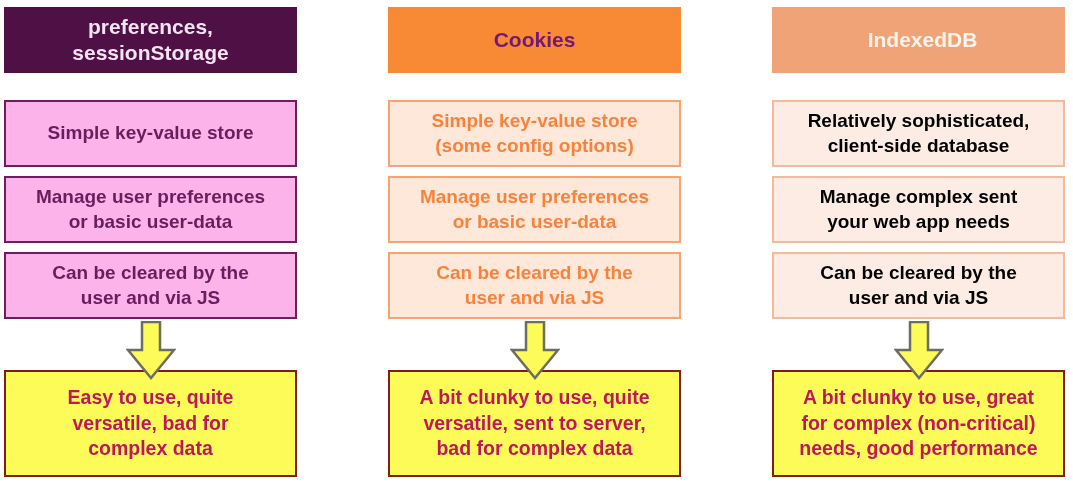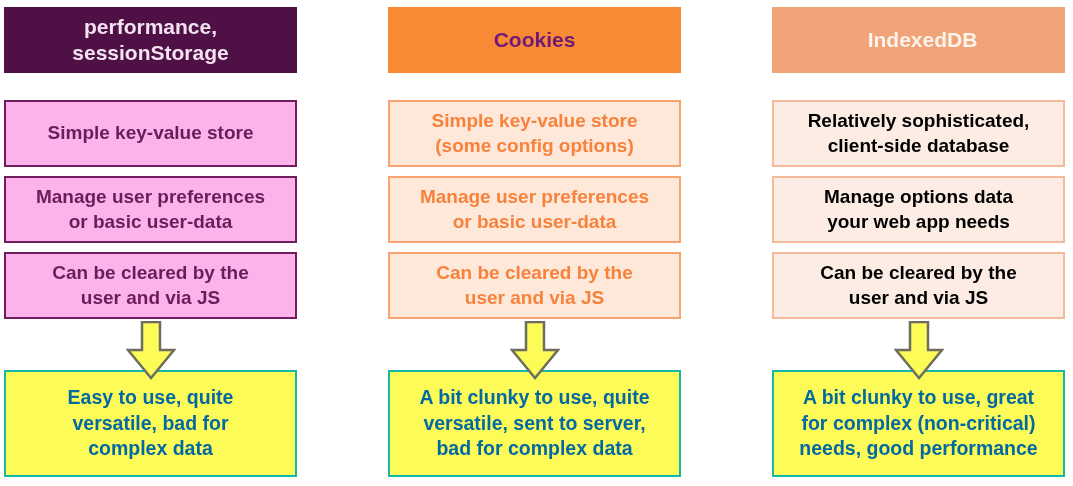--- a/index.html
+++ b/index.html
@@ -43,46 +43,46 @@
   .feature.first{margin-top:27px;}
   .arrow-wrap{
     height:51px;
     display:flex;justify-content:center;
     position:relative;
   }
   .arrow-svg{position:relative;top:2px;z-index:2;}
   .summary{
     height:107px;
     background:#fdfb58;
-    border:2px solid #14b8a6;
+    border:2px solid #7f1d1d;
     display:flex;align-items:center;justify-content:center;
     text-align:center;
     font-size:19.5px;font-weight:600;
-    color:#0369a1;
+    color:#be185d;
     line-height:1.32;
     white-space:pre-line;
     box-sizing:border-box;
   }
   
   .c1 .hdr{background:#4e1045;color:#f3e3f1;}
   .c1 .feature{background:#fbb3e9;border-color:#701d60;color:#6a1c5c;}
   
   .c2 .hdr{background:#f88a36;color:#701a75;}
   .c2 .feature{background:#fde8d9;border-color:#f9a470;color:#f8823c;}
   
   .c3 .hdr{background:#f0a376;color:#fdf3ec;padding-left:8px;}
   .c3 .feature{background:#fcece3;border-color:#f3bb9b;color:#000000;}
 </style>
 </head>
 <body>
 
 <div class="canvas">
 
   <div class="column c1">
-    <div class="hdr">performance,
+    <div class="hdr">preferences,
 sessionStorage</div>
     <div class="feature first">Simple key-value store</div>
     <div class="feature">Manage user preferences
 or basic user-data</div>
     <div class="feature">Can be cleared by the
 user and via JS</div>
     <div class="arrow-wrap">
       <svg class="arrow-svg" width="50" height="60" viewBox="0 0 50 60">
         <path d="M16 1 L34 1 L34 29 L48 29 L25 57 L2 29 L16 29 Z" fill="#fdfb58" stroke="#6e6e60" stroke-width="2.5" stroke-linejoin="miter"></path>
       </svg>
@@ -107,21 +107,21 @@
     </div>
     <div class="summary">A bit clunky to use, quite
 versatile, sent to server,
 bad for complex data</div>
   </div>
 
   <div class="column c3">
     <div class="hdr">IndexedDB</div>
     <div class="feature first">Relatively sophisticated,
 client-side database</div>
-    <div class="feature">Manage options data
+    <div class="feature">Manage complex sent
 your web app needs</div>
     <div class="feature">Can be cleared by the
 user and via JS</div>
     <div class="arrow-wrap">
       <svg class="arrow-svg" width="50" height="60" viewBox="0 0 50 60">
         <path d="M16 1 L34 1 L34 29 L48 29 L25 57 L2 29 L16 29 Z" fill="#fdfb58" stroke="#6e6e60" stroke-width="2.5" stroke-linejoin="miter"></path>
       </svg>
     </div>
     <div class="summary">A bit clunky to use, great
 for complex (non-critical)

